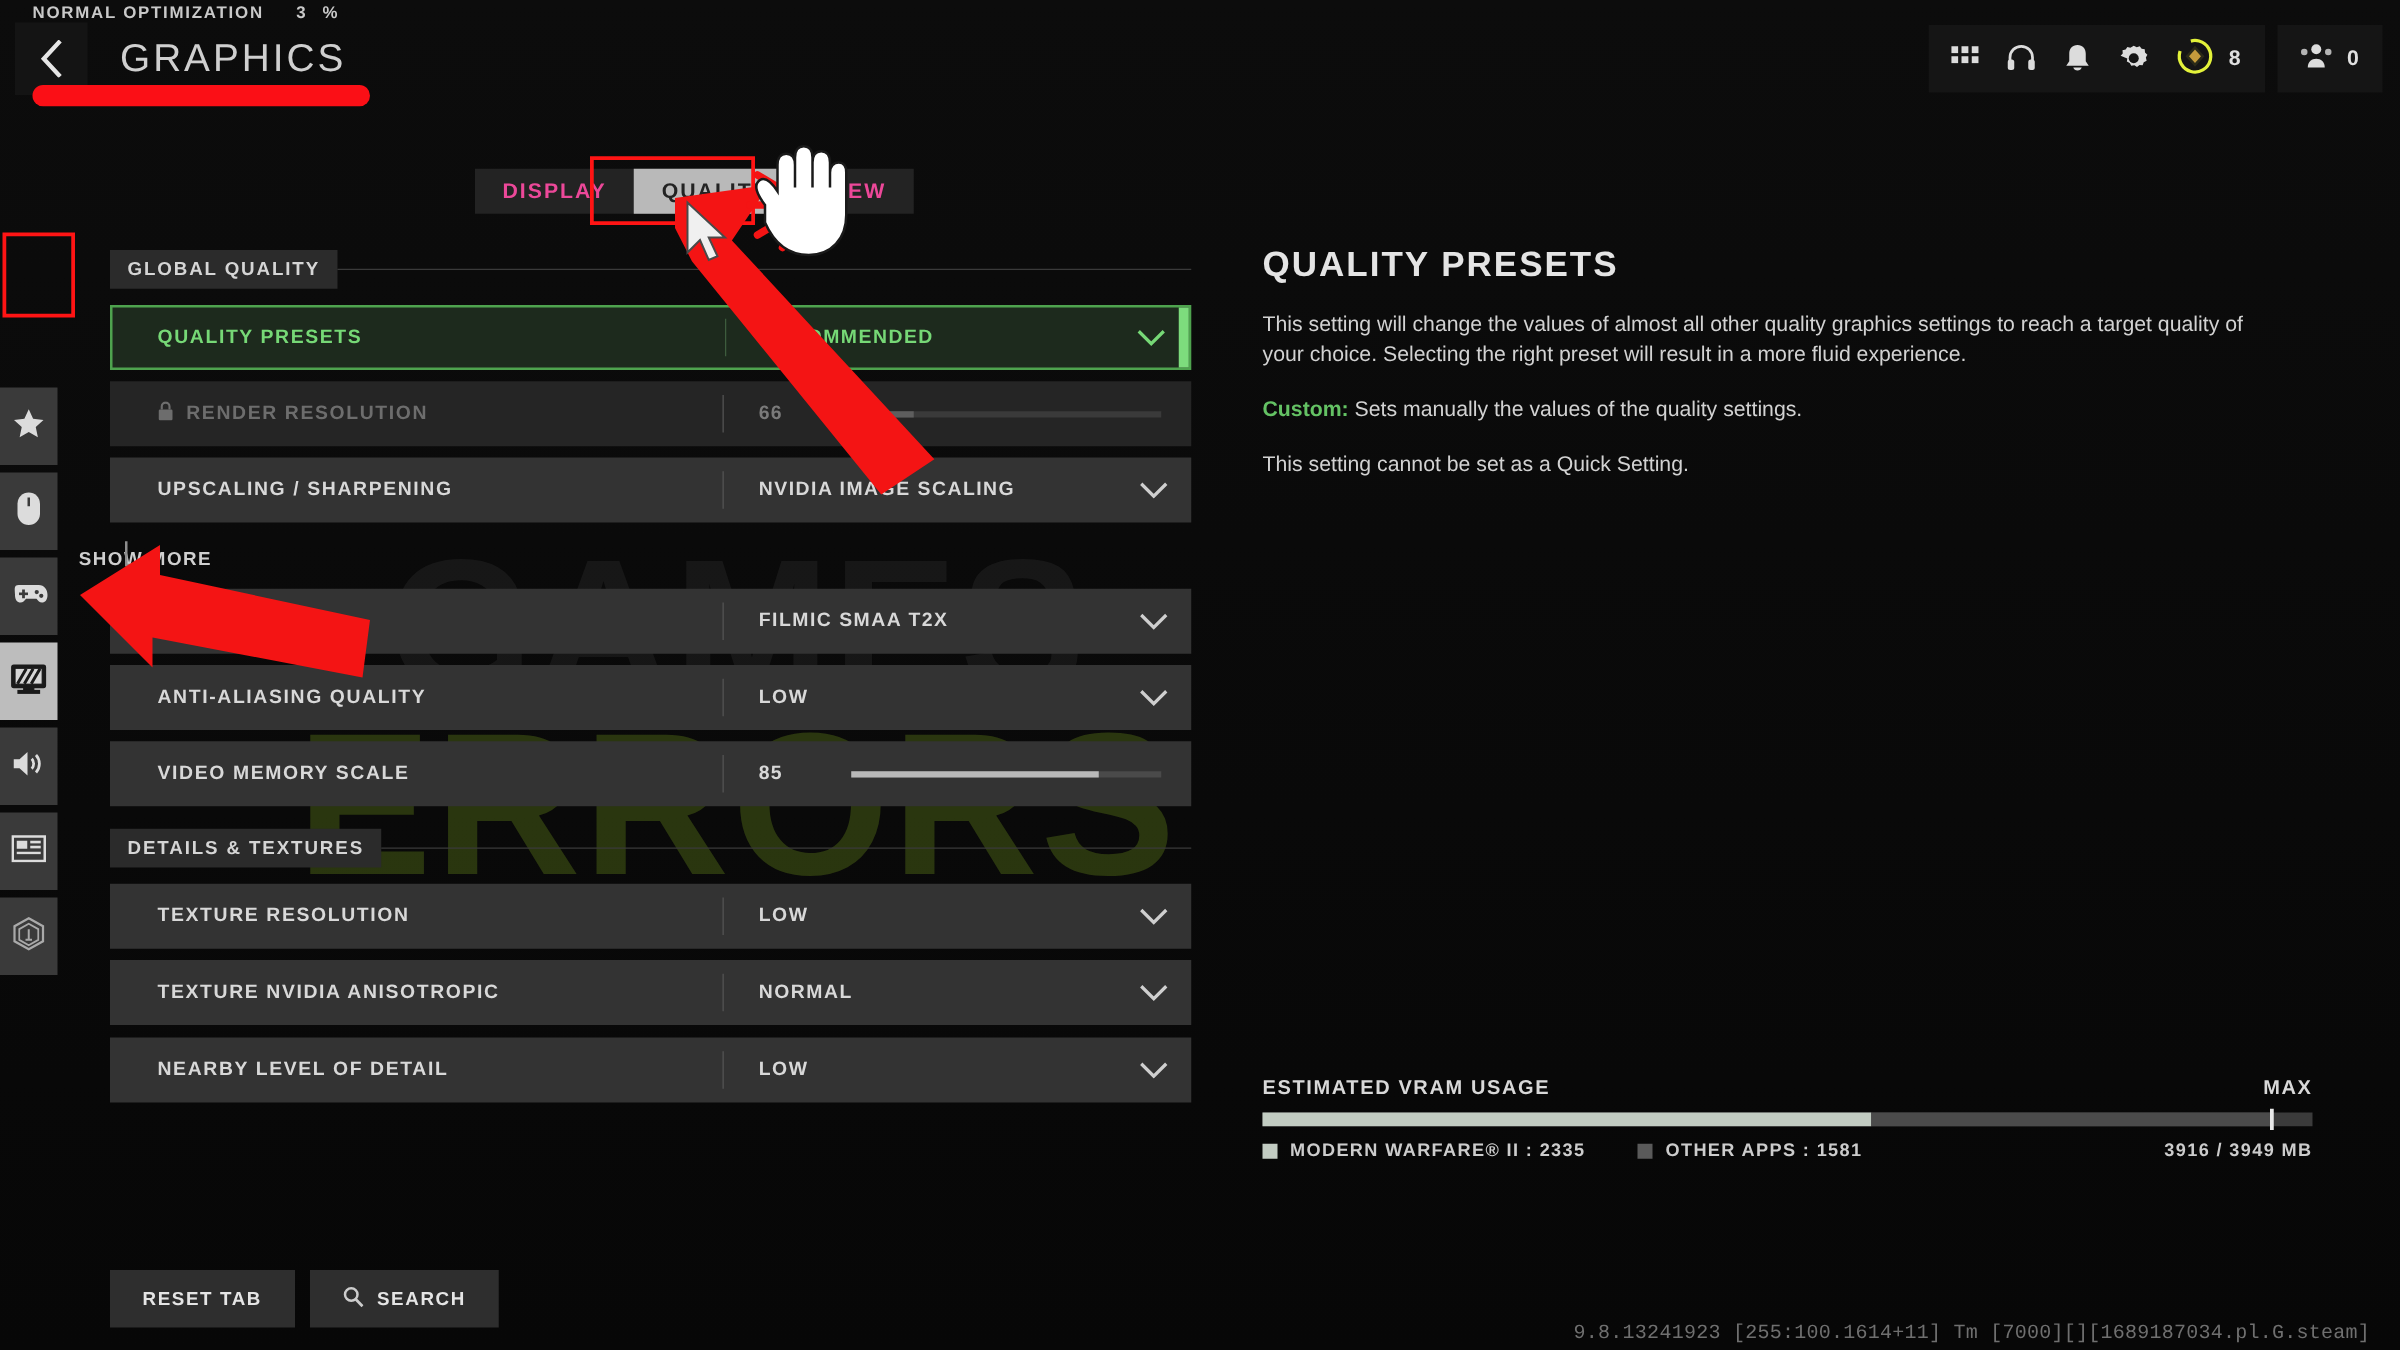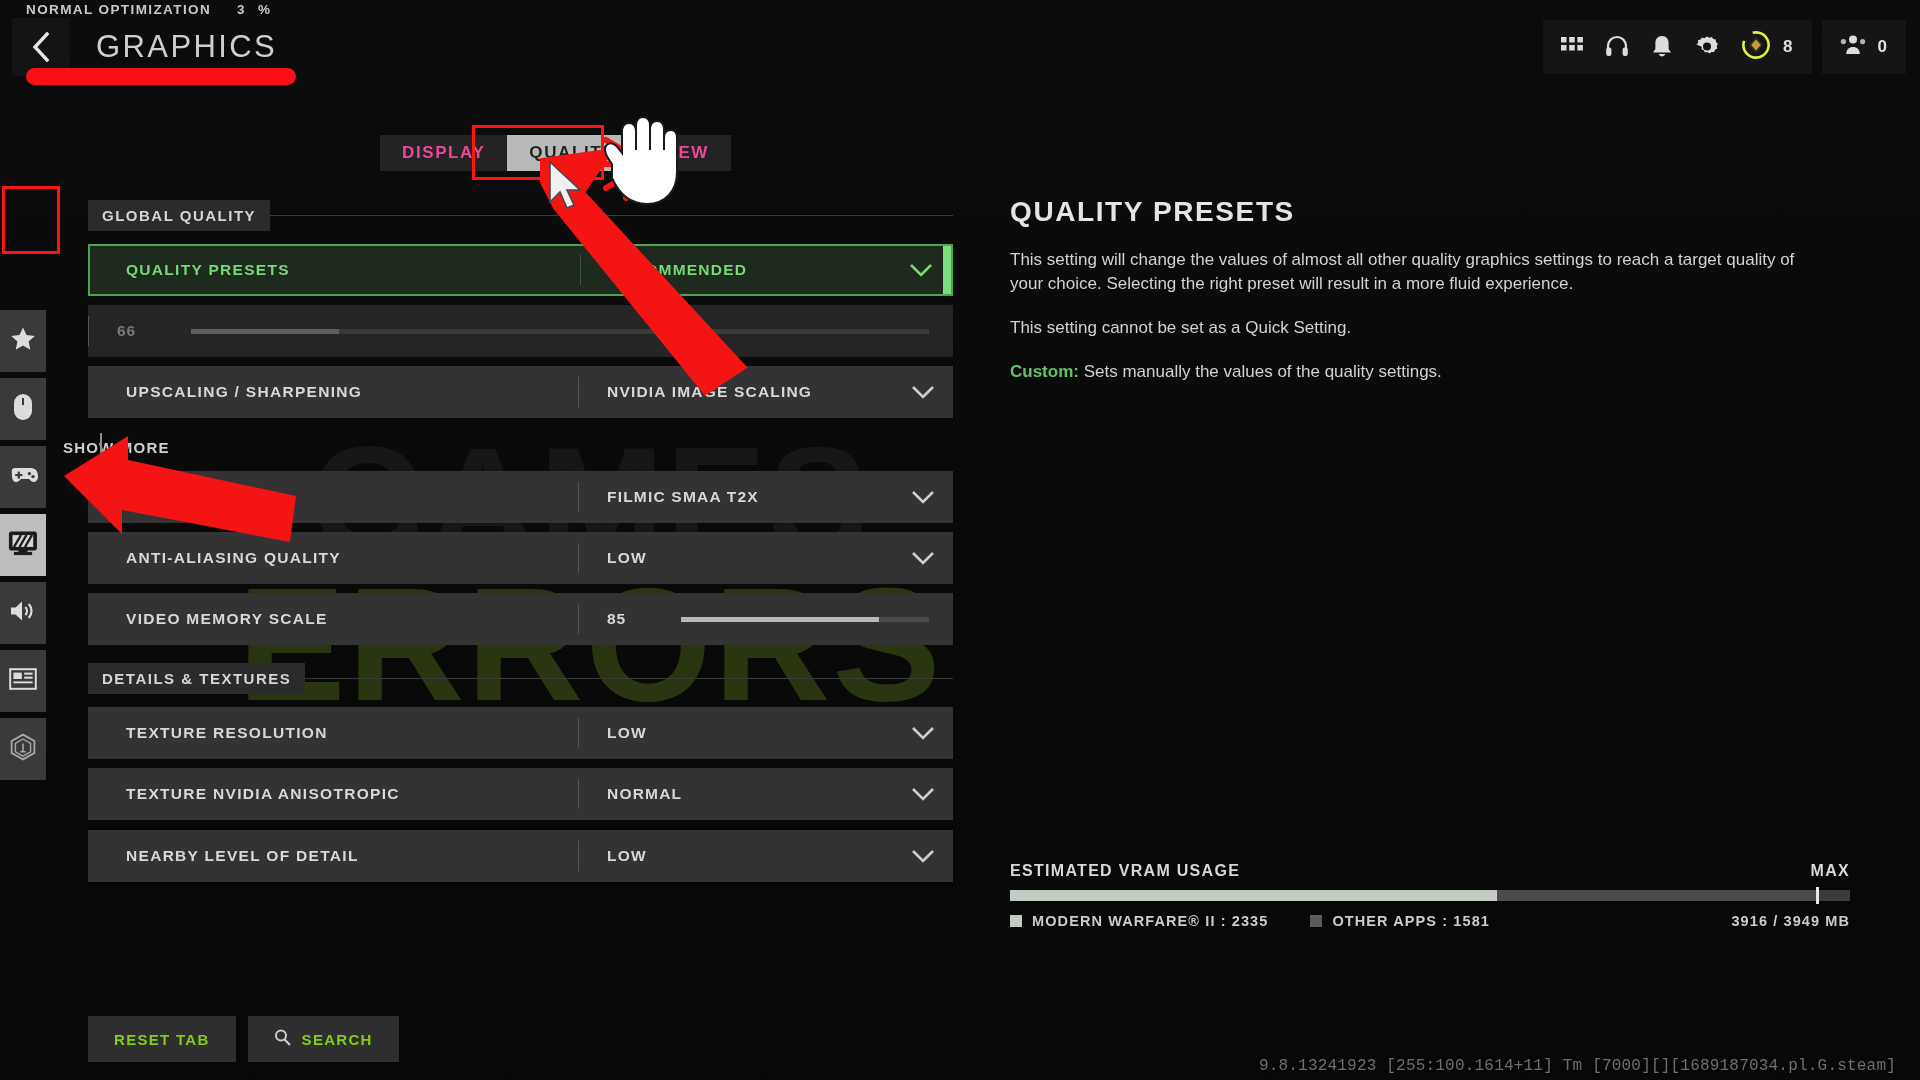--- a/index.html
+++ b/index.html
@@ -206,21 +206,21 @@
     margin-top: -8px; margin-left: -88px;
   }
   .subrow .subtext { margin-left: -62px; }
 
   
   .botbtns {
     position: absolute; left: 88px; top: 1016px;
     display: flex; gap: 12px;
   }
   .btn {
-    background: #2e2e2e; color: #84cc16;
+    background: #2e2e2e; color: #e5e5e5;
     height: 46px; padding: 0 26px;
     display: flex; align-items: center; gap: 11px;
     font-size: 15px; font-weight: 700; letter-spacing: 1.3px;
     cursor: pointer;
   }
 
   
   .detail {
     position: absolute; left: 1010px; top: 196px;
     width: 840px;
@@ -458,20 +458,29 @@
       <div class="row-value">RECOMMENDED</div>
       <div class="chev">
         <svg width="24" height="14" viewBox="0 0 24 14">
             <path d="M2 2 L12 12 L22 2" stroke="#76d876" stroke-width="2.6" fill="none"></path>
           </svg>
       </div>
       <div class="row-greenbar"></div>
     </div>
 
     <div class="row locked">
+      <div class="row-label">
+        <span>
+          <svg width="13" height="16" viewBox="0 0 13 16">
+              <rect x="1" y="6.6" width="11" height="8.6" rx="1" fill="#6d6d6d"></rect>
+              <path d="M3.4 6.6 V4.2 a3.1 3.1 0 0 1 6.2 0 V6.6" stroke="#6d6d6d" stroke-width="1.7" fill="none"></path>
+            </svg>
+        </span>
+        <span>RENDER RESOLUTION</span>
+      </div>
       <div class="row-divider"></div>
       <div class="row-value">
         <span class="slider-num">66</span>
         <span class="slider-track">
           <span class="slider-fill" style="width:20%"></span>
         </span>
       </div>
     </div>
 
     <div class="row">
@@ -573,24 +582,24 @@
             <path d="M10.6 10.4 L16 16" stroke="#cccccc" stroke-width="2.2"></path>
           </svg>
       </span>
       <span>SEARCH</span>
     </div>
   </div>
 
   <div class="detail">
     <h2>QUALITY PRESETS</h2>
     <p>This setting will change the values of almost all other quality graphics settings to reach a target quality of your choice. Selecting the right preset will result in a more fluid experience.</p>
-    <p>This setting cannot be set as a Quick Setting.</p>
     <p>
       <span class="kw">Custom:</span><span> Sets manually the values of the quality settings.</span>
     </p>
+    <p>This setting cannot be set as a Quick Setting.</p>
   </div>
 
   <div class="vram">
     <div class="vram-top">
       <span>ESTIMATED VRAM USAGE</span>
       <span>MAX</span>
     </div>
     <div class="vram-bar">
       <span class="vram-seg-a" style="width:58%"></span>
       <span class="vram-seg-b" style="left:58%;width:38%"></span>

